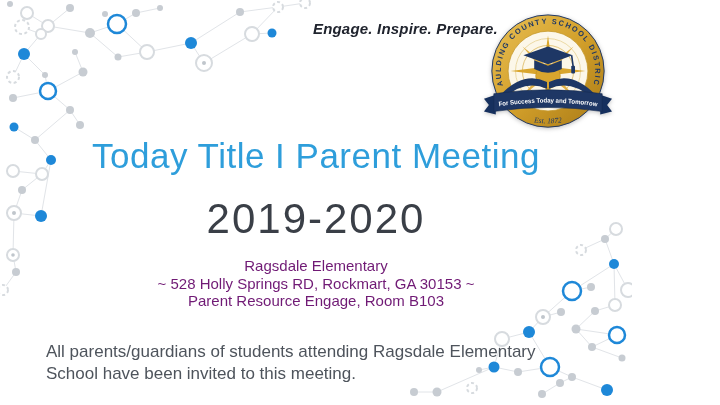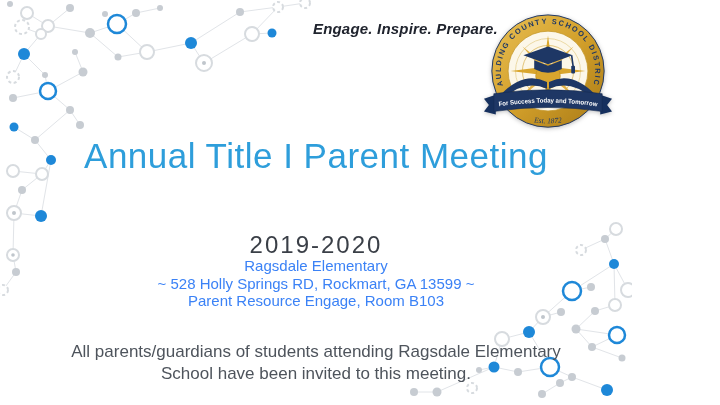--- a/index.html
+++ b/index.html
@@ -23,29 +23,29 @@
     font-style:italic;font-weight:600;font-size:15px;color:#20242e;letter-spacing:.2px;
   }
   .logo{position:absolute;top:8px;right:10px;width:148px;height:132px;filter:drop-shadow(0 1px 2px rgba(0,0,0,.25));}
 
   .title{
     position:absolute;top:136px;left:0;width:100%;text-align:center;
     font-size:35px;color:#2e9edb;letter-spacing:.5px;font-weight:400;
   }
   .year{
     position:absolute;top:195px;left:0;width:100%;text-align:center;
-    font-size:24px;color:#3a3f47;letter-spacing:2px;font-weight:400;margin-top:36px;
+    font-size:42px;color:#3a3f47;letter-spacing:2px;font-weight:400;
   }
   .details{
     position:absolute;top:257px;left:0;width:100%;text-align:center;
-    font-size:15px;line-height:17.5px;color:#3b82f6;
+    font-size:15px;line-height:17.5px;color:#701a75;
   }
   .invite{
     position:absolute;top:341px;left:50%;transform:translateX(-50%);width:540px;
-    text-align:center;font-size:17px;line-height:21.5px;color:#4e545c;
+    font-size:17px;line-height:21.5px;color:#4e545c;
   }
   .seal-ring-text{font-size:7.5px;font-weight:bold;letter-spacing:1.6px;fill:#1e3765;}
   .seal-banner-text{font-size:6.5px;font-weight:bold;fill:#ffffff;}
   .seal-est-text{font-family:"Liberation Serif",serif;font-style:italic;font-size:7.5px;fill:#1e3765;}
 </style>
 </head>
 <body>
 
 <div class="slide">
 
@@ -255,24 +255,24 @@
       <text class="seal-banner-text">
         <textPath href="#bannerPath" startOffset="50%" text-anchor="middle" textLength="100" lengthAdjust="spacingAndGlyphs">For Success Today and Tomorrow</textPath>
       </text>
     </g>
 
     <text class="seal-est-text">
       <textPath href="#estPath" startOffset="50%" text-anchor="middle">Est. 1872</textPath>
     </text>
   </svg>
 
-  <div class="title">Annual Title I Parent Meeting</div>
+  <div class="title">Today Title I Parent Meeting</div>
   <div class="year">2019-2020</div>
 
   <div class="details">
     <div>Ragsdale Elementary</div>
-    <div>~ 528 Holly Springs RD, Rockmart, GA 13599 ~</div>
+    <div>~ 528 Holly Springs RD, Rockmart, GA 30153 ~</div>
     <div>Parent Resource Engage, Room B103</div>
   </div>
 
   <div class="invite">All parents/guardians of students attending Ragsdale Elementary School have been invited to this meeting.</div>
 
 </div>
 
 </body></html>

